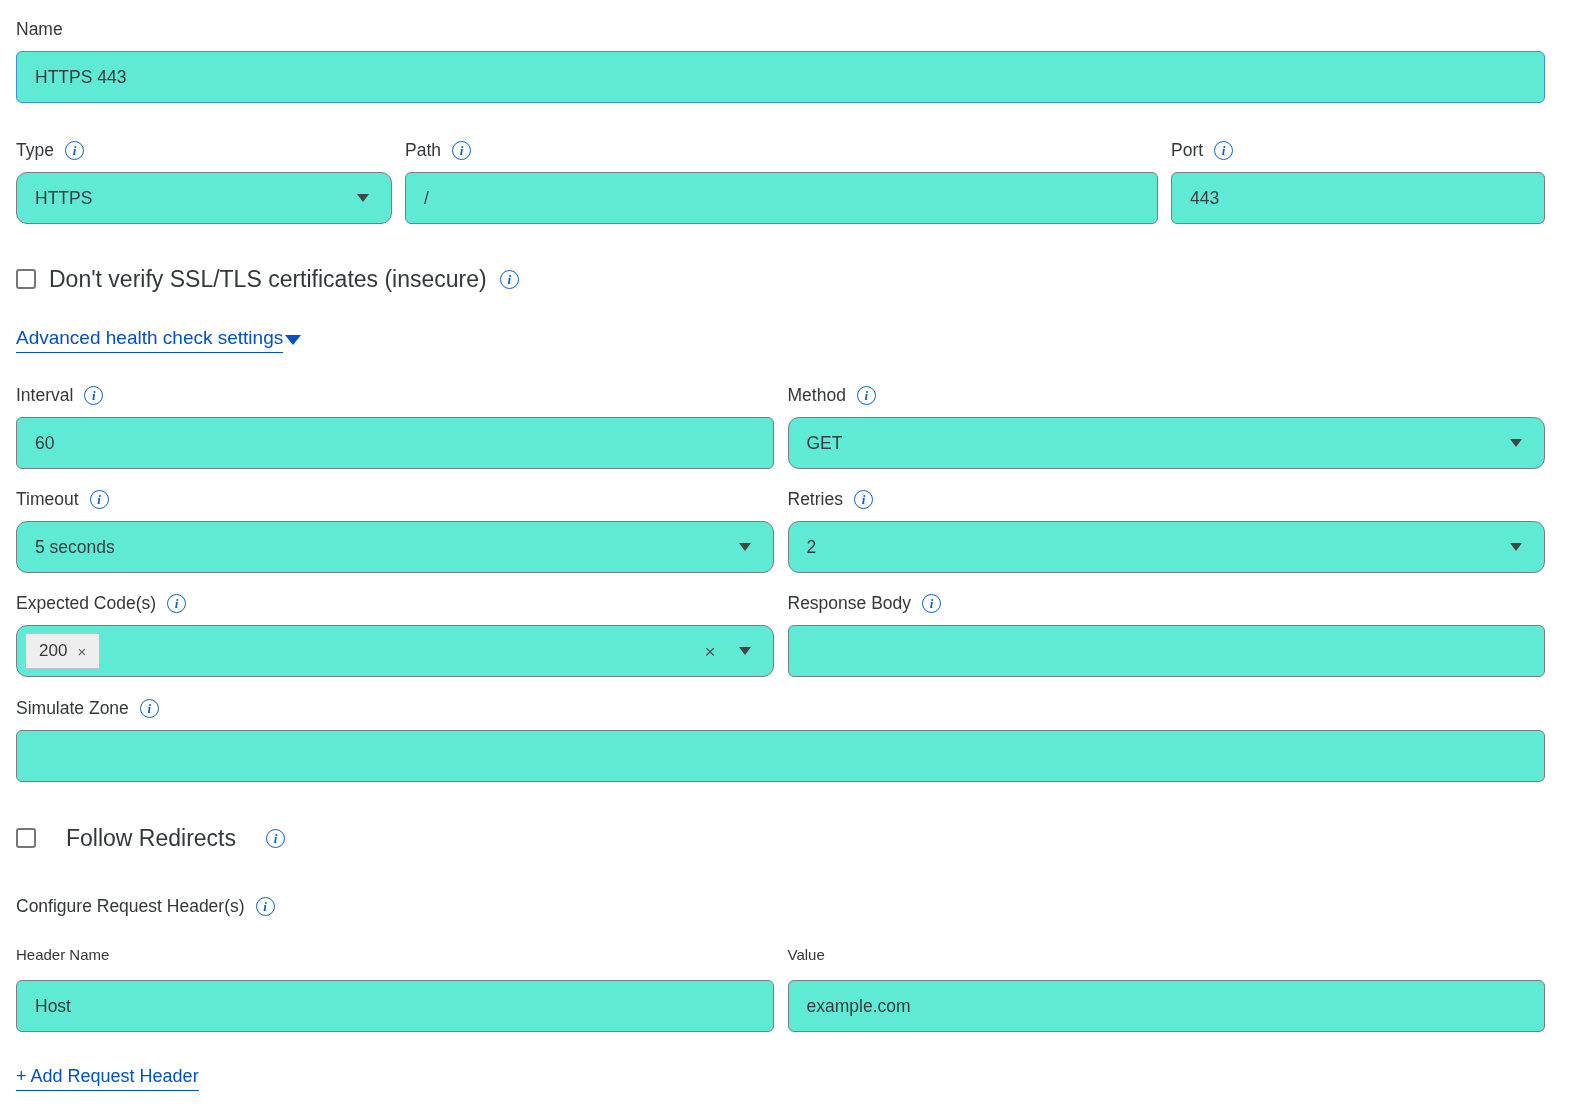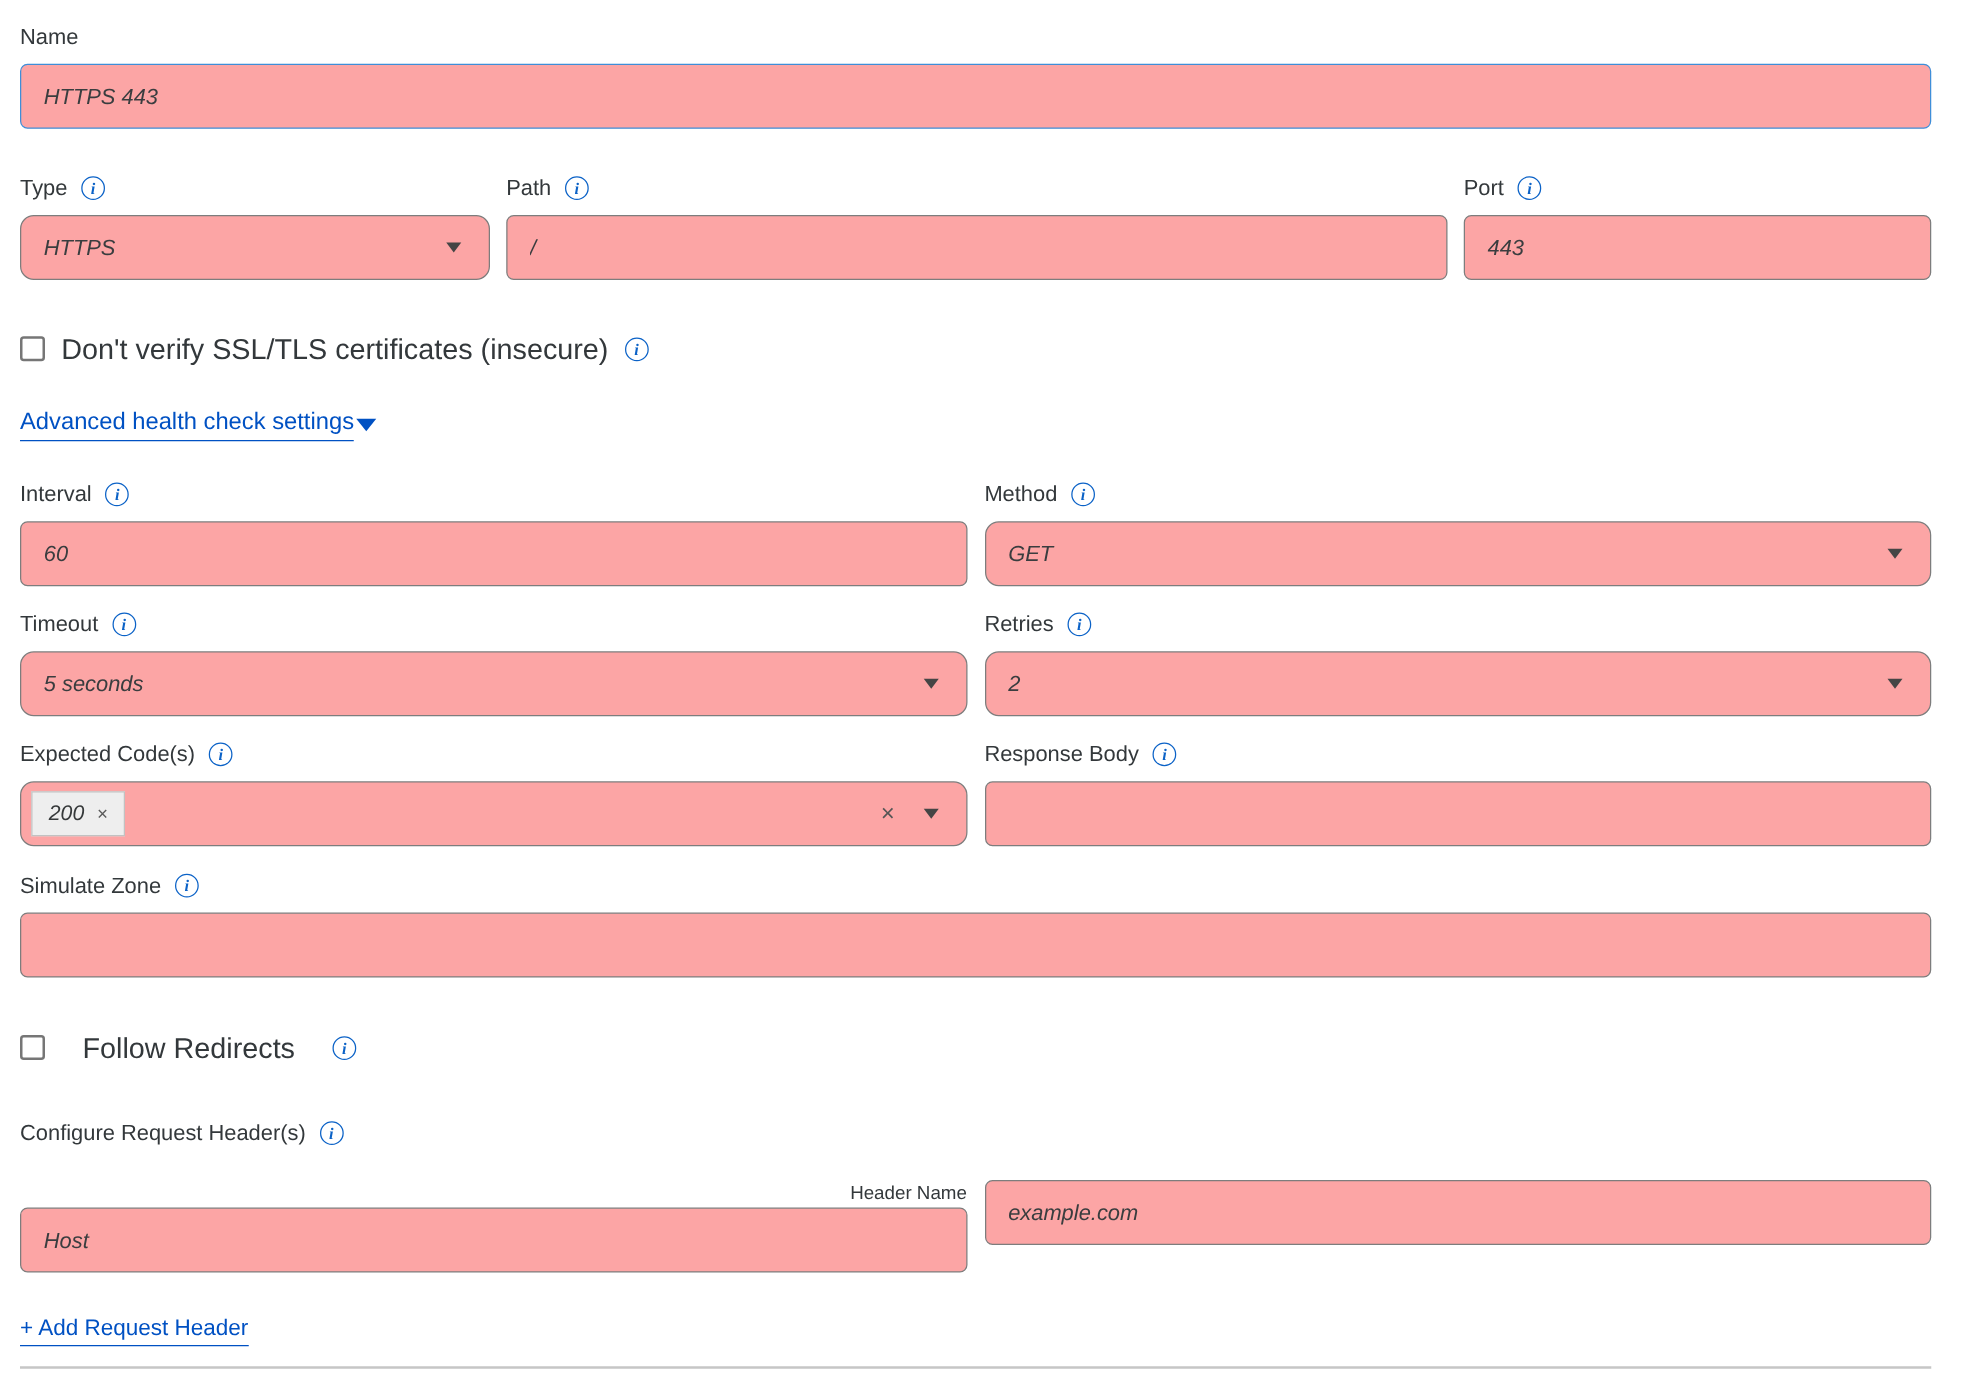--- a/index.html
+++ b/index.html
@@ -20,22 +20,22 @@
     width:19px; height:19px; box-sizing:border-box;
     border:1.6px solid #0b62c7; border-radius:50%;
     color:#0b62c7; font-size:13px; line-height:1;
     font-family:"Liberation Serif", serif; font-weight:700; font-style:italic;
     flex:0 0 auto; cursor:pointer;
   }
 
   .text-input, .selectbox {
     width:100%; height:52px; box-sizing:border-box;
     border:1px solid #7d7d7d; border-radius:6px;
-    background:#fca5a5; font-family:"Liberation Sans", sans-serif;
-    font-size:17.5px; color:#3a3d3f; padding:0 18px; outline:none;font-style:italic;
+    background:#5eead4; font-family:"Liberation Sans", sans-serif;
+    font-size:17.5px; color:#3a3d3f; padding:0 18px; outline:none;
   }
   .text-input.focused { border:1.5px solid #3f8ed8; }
 
   .selectbox { display:flex; align-items:center; justify-content:space-between; padding-right:22px; cursor:pointer;border-radius:11px; }
   .caret {
     width:0; height:0; flex:0 0 auto;
     border-left:6.5px solid transparent; border-right:6.5px solid transparent;
     border-top:8px solid #454545;
   }
   .caret.blue { border-left-width:8px; border-right-width:8px; border-top:10px solid #0051c3; }
@@ -227,26 +227,29 @@
 
   
   <div class="label-row" style="margin-bottom:27px;">
     <span class="label">Configure Request Header(s)</span>
     <span class="info-icon">i</span>
   </div>
 
   
   <div class="grid2" style="margin-bottom:34px;">
     <div>
-      <div class="label-row" style="margin-bottom:0;justify-content:flex-end;">
+      <div class="label-row" style="margin-bottom:14px;">
         <span class="label small">Header Name</span>
       </div>
       <input class="text-input" value="Host" style="">
     </div>
     <div>
+      <div class="label-row" style="margin-bottom:14px;">
+        <span class="label small">Value</span>
+      </div>
       <input class="text-input" value="example.com" style="">
     </div>
   </div>
 
   
   <a class="add-link">+ Add Request Header</a>
 
   <hr class="divider">
 
 </div>

